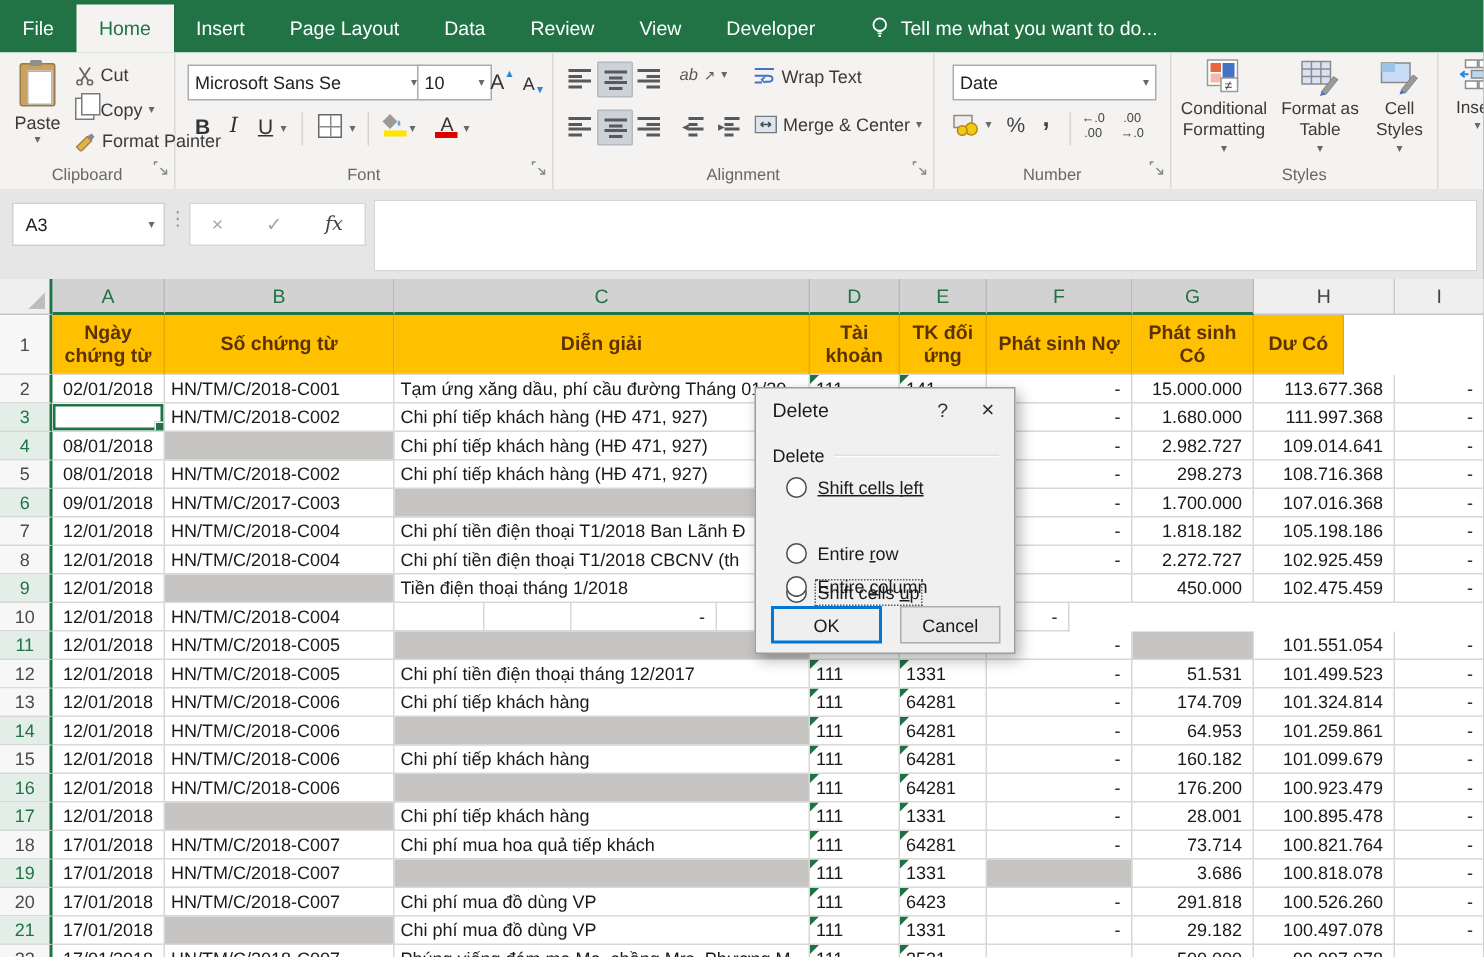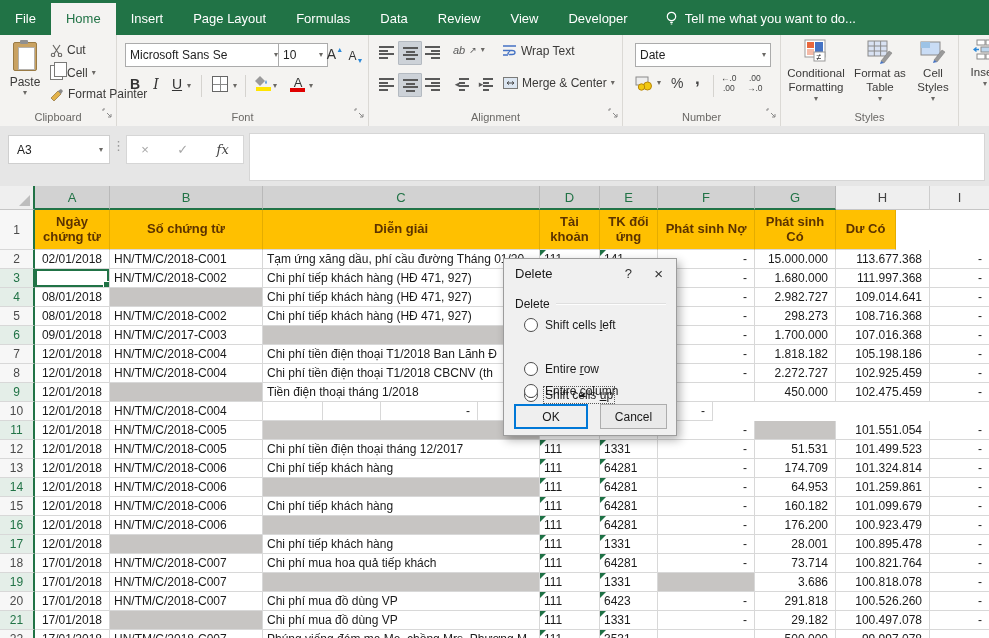--- a/index.html
+++ b/index.html
@@ -95,21 +95,20 @@
 <body>
 
 <div class="app">
 
   <div class="tabbar">
     <div class="tabs" id="tabs">
         <div class="tab">File</div>
         <div class="tab active">Home</div>
         <div class="tab">Insert</div>
         <div class="tab">Page Layout</div>
-        <div class="tab">Formulas</div>
         <div class="tab">Data</div>
         <div class="tab">Review</div>
         <div class="tab">View</div>
         <div class="tab">Developer</div>
       </div>
     <div class="tellme">
       <svg width="13" height="15" viewBox="0 0 13 15">
         <circle cx="6.5" cy="5.5" r="4.2" fill="none" stroke="#fff" stroke-width="1.2"></circle>
         <path d="M4.8 9.5 h3.4 M5.2 11.3 h2.6 M5.7 13 h1.6" stroke="#fff" stroke-width="1.2" fill="none"></path>
       </svg>
@@ -128,21 +127,21 @@
       <div class="rbtn" style="left:50px;top:8px">
         <svg width="13" height="13" viewBox="0 0 13 13">
           <path d="M3 1 L9 10 M10 1 L4 10" stroke="#6a6865" stroke-width="1.2" fill="none"></path>
           <circle cx="3" cy="11" r="1.7" fill="none" stroke="#6a6865" stroke-width="1.1"></circle>
           <circle cx="10" cy="11" r="1.7" fill="none" stroke="#6a6865" stroke-width="1.1"></circle>
         </svg>
         <span>Cut</span>
       </div>
       <div class="rbtn" style="left:50px;top:30px">
         <span class="ic copyic"></span>
-        <span>Cell</span>
+        <span>Copy</span>
         <span class="caret">▾</span>
       </div>
       <div class="rbtn" style="left:50px;top:52px">
         <svg width="14" height="13" viewBox="0 0 14 13">
           <path d="M1 10 L8 3 L11 6 L4 13 Z" fill="#E2B24A" stroke="#9a7b45" stroke-width="0.8"></path>
           <path d="M8 3 L11 1 L13 3 L11 6 Z" fill="#8a8a8a"></path>
         </svg>
         <span>Format Painter</span>
       </div>
       <div class="glabel">Clipboard</div>
@@ -679,21 +678,21 @@
   <div class="dialog">
     <div class="dtitle">
       <span class="t">Delete</span>
       <span class="help">?</span>
       <span class="close">×</span>
     </div>
     <div class="grp">
         <span>Delete</span>
       </div>
     <div id="radios">
-        <div class="radio" style="top: 58px;">
+        <div class="radio" style="top: 58px; text-decoration: underline;">
           <span class="rb"></span>
           <span class="rl">Shift cells <u>l</u>eft</span>
         </div>
         <div class="radio" style="top: 80px; margin-top: 48px;">
           <span class="rb on"></span>
           <span class="rl focused">Shift cells <u>u</u>p</span>
         </div>
         <div class="radio" style="top: 102px;">
           <span class="rb"></span>
           <span class="rl">Entire <u>r</u>ow</span>

